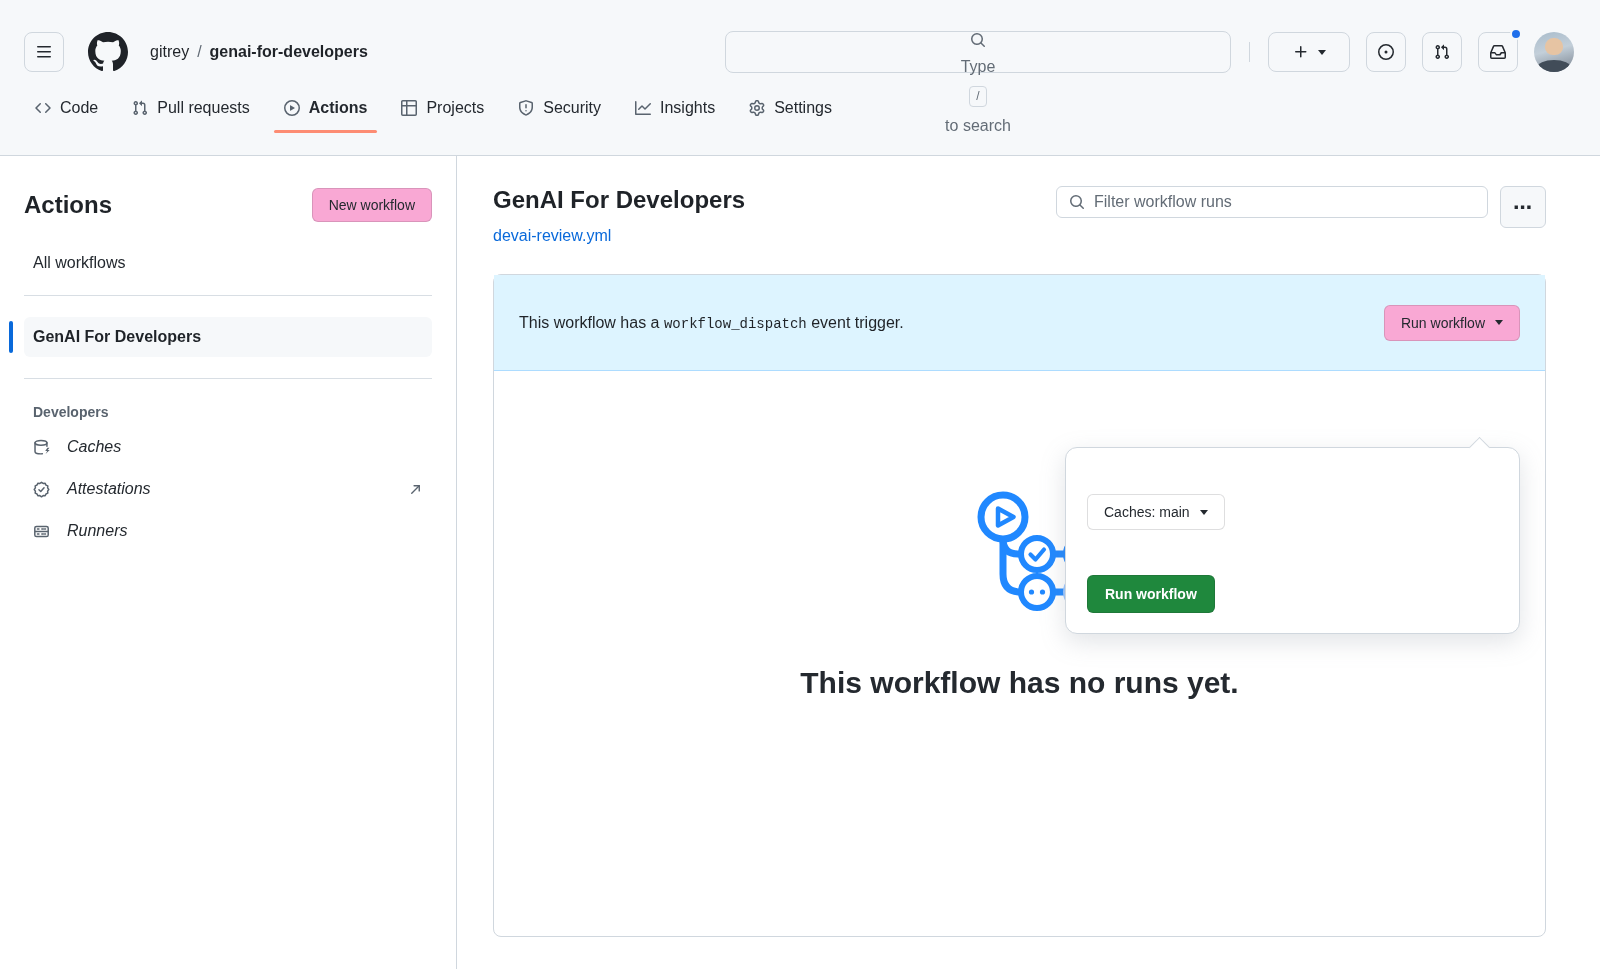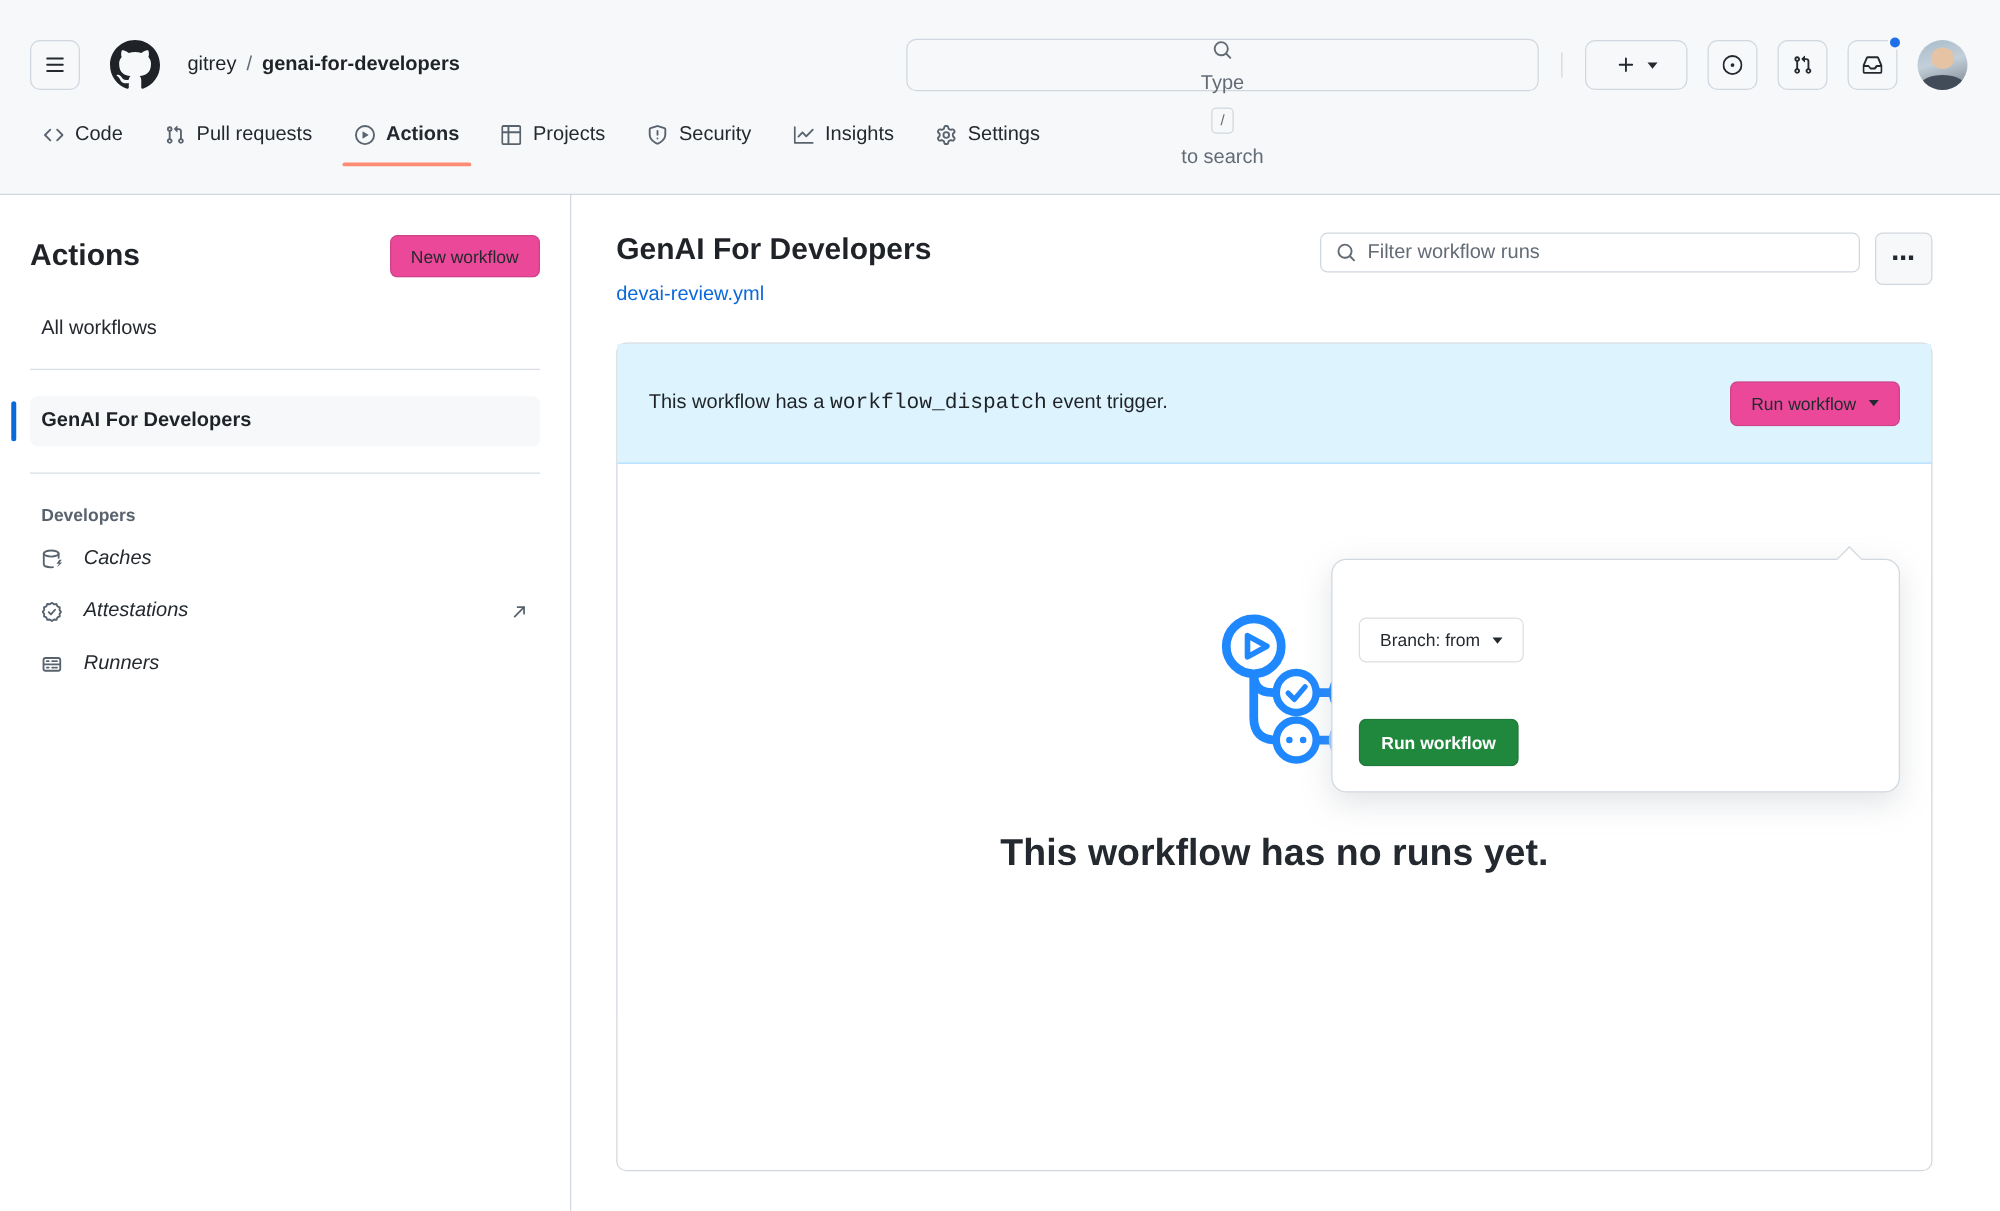--- a/index.html
+++ b/index.html
@@ -69,21 +69,21 @@
   }
 
   
   .layout { display:flex; height:813px; }
 
   
   .sidebar { width:457px; flex:0 0 457px; border-right:1px solid #d0d7de; padding:32px 24px 0; background:#fff; }
   .sidebar-head { display:flex; align-items:center; justify-content:space-between; }
   .sidebar-title { font-size:24px; font-weight:700; }
   .btn-secondary {
-    font-size:14px; font-weight:500; color:#24292f; background:#ec4899;
+    font-size:14px; font-weight:500; color:#24292f; background:#f9a8d4;
     border:1px solid rgba(31,35,40,0.15); border-radius:6px; padding:8px 16px;
     cursor:pointer; font-family:inherit;
   }
   .side-link { margin-top:30px; padding:2px 9px; font-size:16px; color:#24292f; cursor:pointer; }
   .side-hr { border:none; border-top:1px solid #d8dee4; margin:21px 0; }
   .selected-item {
     position:relative; background:#f6f8fa; border-radius:6px;
     padding:11px 9px; font-weight:600; font-size:16px; cursor:pointer;
   }
   .selected-item .accent-bar {
@@ -131,21 +131,21 @@
   .filter-menu { display:flex; align-items:center; gap:8px; color:#59636e; font-size:16px; cursor:pointer; }
   .filter-menu .caret { border-top-color:#59636e; }
 
   .banner {
     height:96px; background:#ddf4ff; display:flex; align-items:center;
     justify-content:space-between; padding:0 25px;
     border-bottom:1px solid rgba(84,174,255,0.35);
   }
   .banner-text { font-size:16px; color:#1f2328; }
   .banner-text code {
-    font-family:"Liberation Mono","DejaVu Sans Mono",monospace; font-size:17px;
+    font-family:"Liberation Mono","DejaVu Sans Mono",monospace; font-size:14px;
   }
   .run-wf-btn { display:flex; align-items:center; gap:10px; padding:9px 16px; }
 
   .empty-area { position:relative; height:473px; }
   .wf-illustration { position:absolute; left:461px; top:104px; }
   .empty-title {
     position:absolute; top:295px; left:0; right:0; text-align:center;
     font-size:30px; font-weight:700; color:#24292f;
   }
 
@@ -408,21 +408,21 @@
           <circle cx="76.5" cy="117" r="2.6" fill="#2088ff"></circle>
           <circle cx="87.5" cy="117" r="2.6" fill="#2088ff"></circle>
           <circle cx="127" cy="117" r="16" fill="#fff" stroke="#9ec8ff" stroke-width="6"></circle>
         </svg>
         <h3 class="empty-title">This workflow has no runs yet.</h3>
       </div>
 
       <div class="dropdown-panel">
         <span class="notch"></span>
         <button class="btn-secondary branch-btn">
-          <span>Branch: from</span>
+          <span>Caches: main</span>
           <span class="caret"></span>
         </button>
         <br>
         <button class="btn-primary">Run workflow</button>
       </div>
     </section>
   </main>
 </div>
 
 </body></html>

